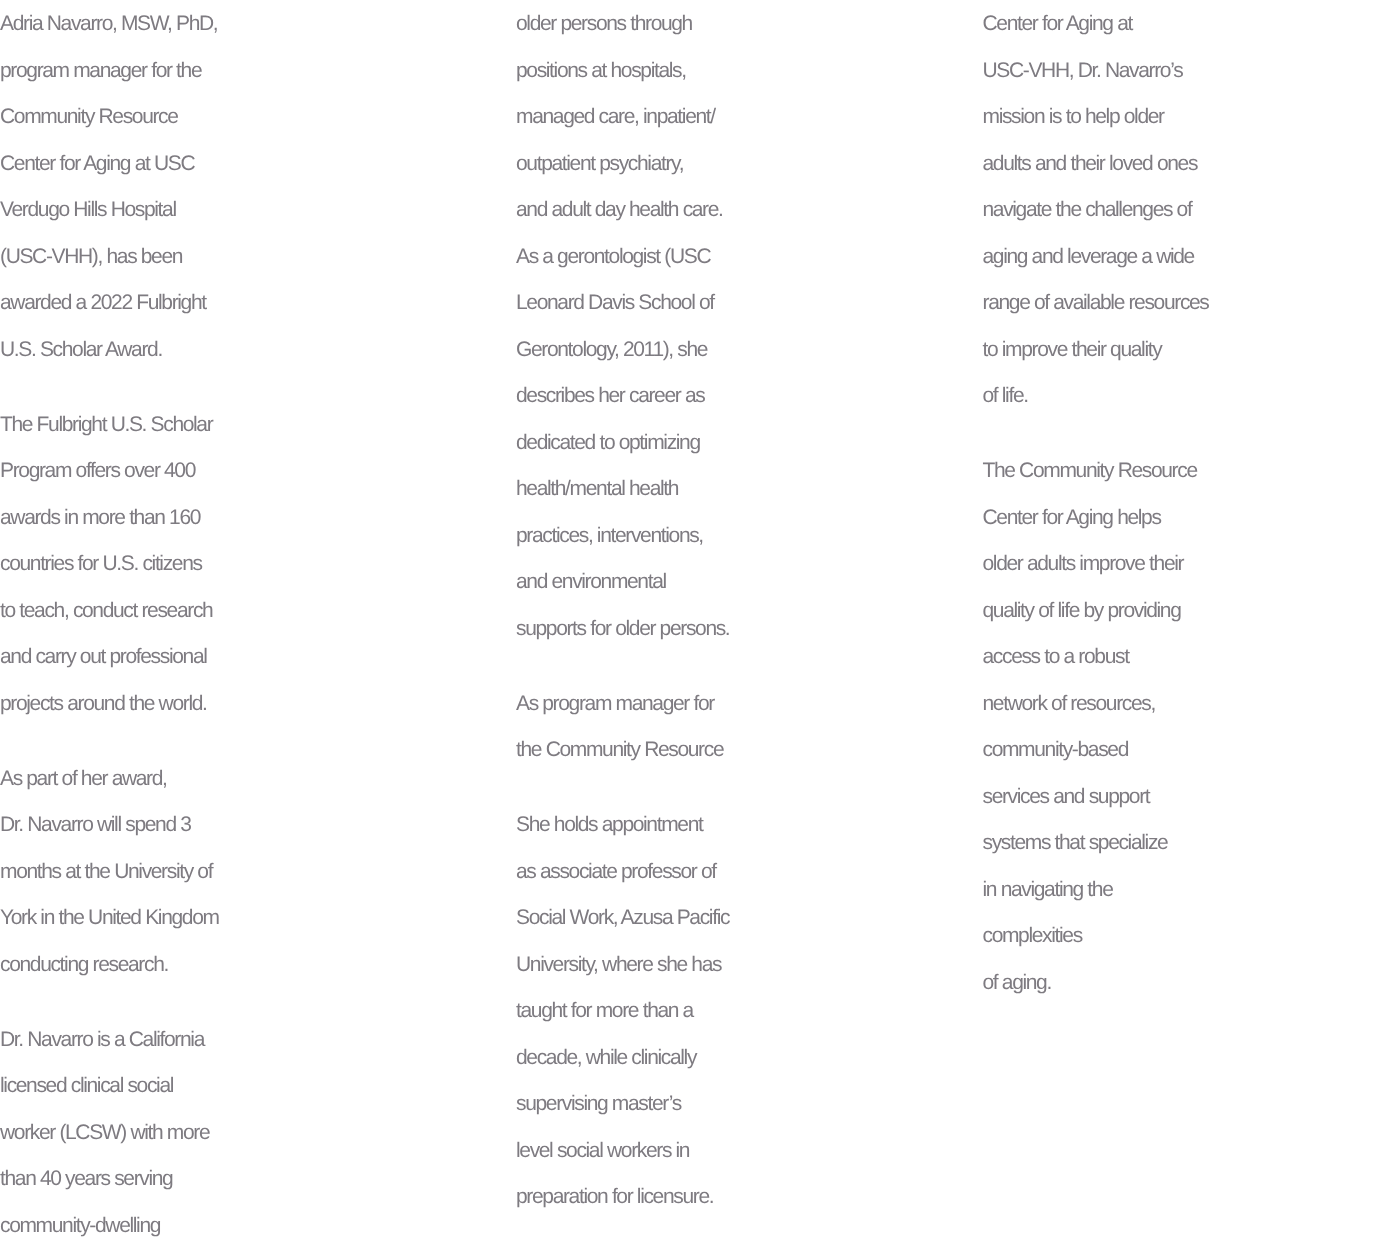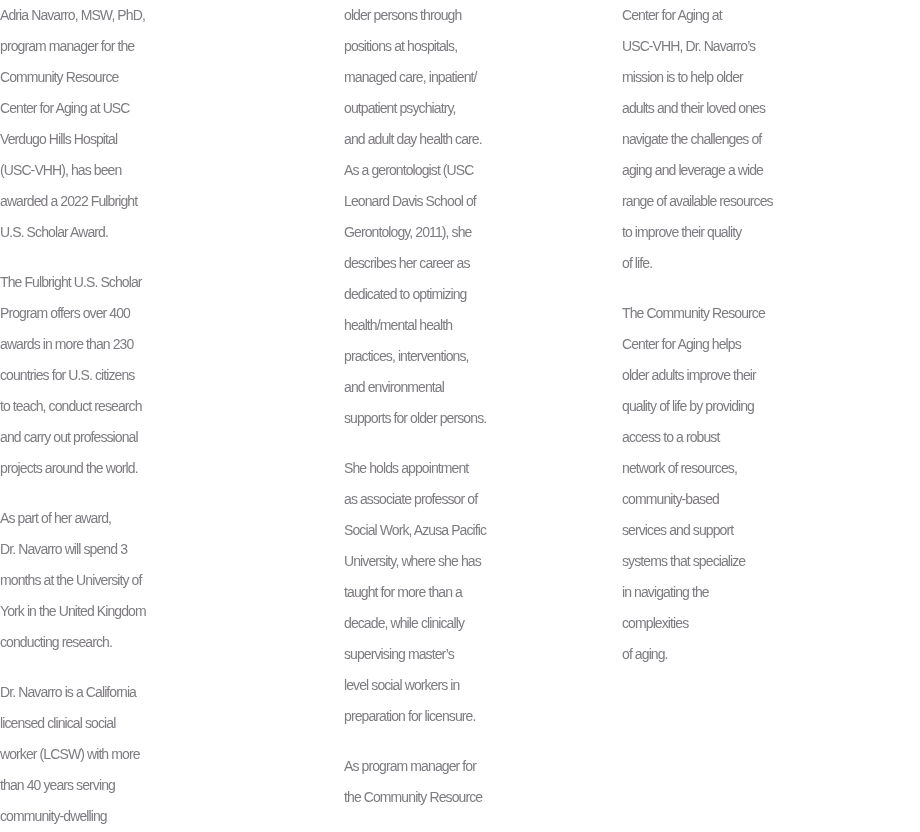--- a/index.html
+++ b/index.html
@@ -14,21 +14,21 @@
     overflow: hidden;
     background: #ffffff;
     font-family: "Liberation Sans", sans-serif;
   }
   .col {
     position: absolute;
     top: 0;
   }
   .col-1 { left: 0;     width: 312px; }
   .col-2 { left: 344px; width: 300px; }
-  .col-3 { left: 622px; width: 265px; }
+  .col-3 { left: 655px; width: 265px; }
   .para {
     margin: 0 0 19px 0;
     font-size: 14px;
     line-height: 31px;
     font-weight: 400;
     letter-spacing: -0.9px;
     color: #7e7b81;
     white-space: pre-line;
   }
 </style>
@@ -41,21 +41,21 @@
     <p class="para">Adria Navarro, MSW, PhD,
 program manager for the
 Community Resource
 Center for Aging at USC
 Verdugo Hills Hospital
 (USC-VHH), has been
 awarded a 2022 Fulbright
 U.S. Scholar Award.</p>
     <p class="para">The Fulbright U.S. Scholar
 Program offers over 400
-awards in more than 230
+awards in more than 160
 countries for U.S. citizens
 to teach, conduct research
 and carry out professional
 projects around the world.</p>
     <p class="para">As part of her award,
 Dr. Navarro will spend 3
 months at the University of
 York in the United Kingdom
 conducting research.</p>
     <p class="para">Dr. Navarro is a California
@@ -73,31 +73,31 @@
 and adult day health care.
 As a gerontologist (USC
 Leonard Davis School of
 Gerontology, 2011), she
 describes her career as
 dedicated to optimizing
 health/mental health
 practices, interventions,
 and environmental
 supports for older persons.</p>
+    <p class="para">As program manager for
+the Community Resource</p>
     <p class="para">She holds appointment
 as associate professor of
 Social Work, Azusa Pacific
 University, where she has
 taught for more than a
 decade, while clinically
 supervising master’s
 level social workers in
 preparation for licensure.</p>
-    <p class="para">As program manager for
-the Community Resource</p>
   </div>
 
   <div class="col col-3">
     <p class="para">Center for Aging at
 USC-VHH, Dr. Navarro’s
 mission is to help older
 adults and their loved ones
 navigate the challenges of
 aging and leverage a wide
 range of available resources

